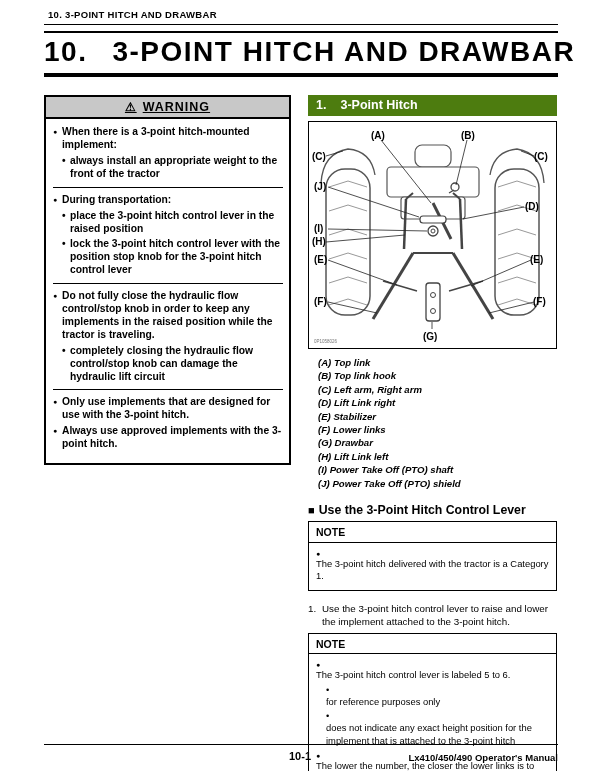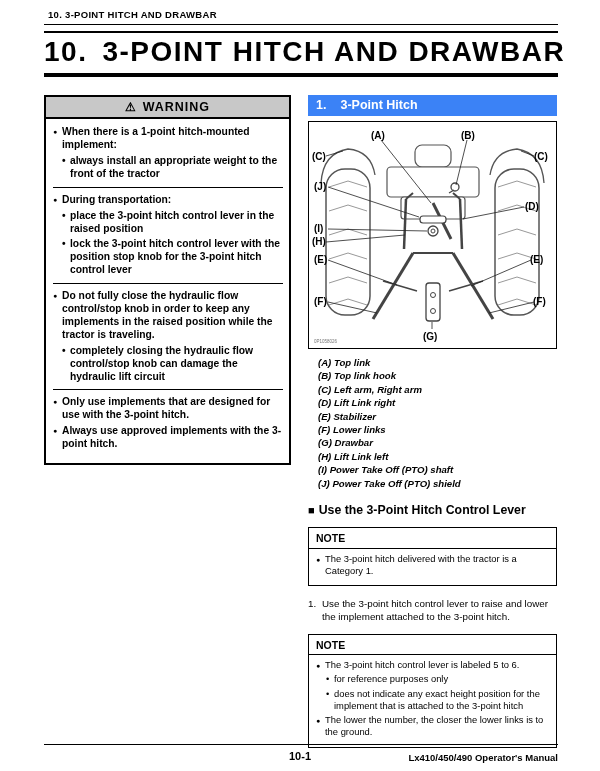--- a/index.html
+++ b/index.html
@@ -5,62 +5,62 @@
   html,body{margin:0;padding:0;background:#fff;}
   .page{position:relative;width:600px;height:771px;background:#fff;color:#000;
         font-family:"Liberation Sans",sans-serif;overflow:hidden;}
 
   
   .running-header{position:absolute;top:9px;left:0;width:100%;text-align:left;
                   font-size:9.5px;font-weight:bold;letter-spacing:.3px;padding-left:48px;}
   .header-rule{position:absolute;top:24px;left:44px;right:42px;border-top:1px solid #000;}
   .title-rule-top{position:absolute;top:31px;left:44px;right:42px;border-top:2px solid #000;}
   .chapter-title{position:absolute;top:36px;left:44px;right:42px;display:flex;align-items:baseline;
-                 gap:15px;font-size:28px;font-weight:bold;letter-spacing:1.5px;white-space:nowrap;}
+                 gap:25px;font-size:28px;font-weight:bold;letter-spacing:1.5px;white-space:nowrap;}
   .title-rule-bottom{position:absolute;top:73px;left:44px;right:42px;height:4px;background:#000;}
 
   
   .col-left{position:absolute;left:44px;top:95px;width:247px;}
   .col-right{position:absolute;left:308px;top:95px;width:249px;}
 
   
   .warning-box{border:2px solid #000;}
   .warning-header{background:#c8c8c8;border-bottom:2px solid #000;text-align:center;
-                  font-weight:bold;font-size:12.5px;letter-spacing:1px;padding:3px 0;}
+                  font-weight:bold;font-size:12.5px;letter-spacing:1px;padding:3px 0;text-decoration:underline;}
   .warn-tri{margin-right:6px;font-size:12px;}
   .warning-body{padding:7px 6px 9px 7px;font-size:10.3px;font-weight:bold;line-height:1.26;}
   .wrow{display:flex;margin-bottom:3px;}
   .dot{width:9px;flex:none;font-size:7px;padding-top:2px;}
   .subdot{width:8px;flex:none;}
   .sub-row{padding-left:9px;margin-bottom:2px;}
   .wsep{border-top:1.2px solid #000;margin:6px 0;}
 
   
-  .section-bar{background:#3b82f6;color:#fff;font-weight:bold;font-size:12.5px;padding:3px 8px 4px;}
+  .section-bar{background:#4d7c0f;color:#fff;font-weight:bold;font-size:12.5px;padding:3px 8px 4px;}
   .section-bar .num{margin-right:14px;}
 
   
   .diagram-box{border:1px solid #000;margin-top:5px;height:226px;}
   .diagram-box svg{display:block;width:100%;height:100%;}
   .dlabel{font-size:10px;font-weight:bold;font-family:"Liberation Sans",sans-serif;fill:#000;}
   .figcode{font-size:4.5px;fill:#777;font-family:"Liberation Sans",sans-serif;}
 
   
   .legend{margin-top:7px;padding-left:10px;font-size:9.6px;font-weight:bold;font-style:italic;
           line-height:13.4px;}
 
   
   .sub-heading{margin-top:13px;font-size:12.3px;font-weight:bold;display:flex;align-items:center;}
   .sq{margin-right:4px;font-size:11px;}
 
   
-  .note-box{border:1px solid #000;margin-top:10px;padding:3px 7px 6px;font-size:9.4px;line-height:1.3;}
+  .note-box{border:1px solid #000;margin-top:4px;padding:3px 7px 6px;font-size:9.4px;line-height:1.3;}
   .note-label{font-weight:bold;font-size:10.5px;padding:1px 0 2px;}
   .note-rule{border-top:1px solid #000;margin:0 -7px 4px;}
-  .nrow{display:flex;margin-bottom:2px;}
+  .nrow{display:flex;margin-bottom:2px;flex-direction:column;}
   .nrow .dot{padding-top:2px;}
   .nsub{padding-left:10px;}
 
   
   .step{display:flex;margin-top:12px;font-size:9.8px;line-height:1.3;}
   .step-num{width:14px;flex:none;}
 
   
   .footer-rule{position:absolute;top:744px;left:44px;right:42px;border-top:1px solid #000;}
   .footer-page{position:absolute;top:750px;left:0;width:100%;text-align:center;
@@ -84,21 +84,21 @@
 
   <div class="col-left">
     <div class="warning-box">
       <div class="warning-header">
         <span class="warn-tri">⚠</span><span>WARNING</span>
       </div>
       <div class="warning-body">
 
         <div class="wrow">
           <span class="dot">●</span>
-          <span>When there is a 1-point hitch-mounted implement:</span>
+          <span>When there is a 3-point hitch-mounted implement:</span>
         </div>
         <div class="wrow sub-row">
           <span class="subdot">•</span>
           <span>always install an appropriate weight to the front of the tractor</span>
         </div>
 
         <div class="wsep"></div>
 
         <div class="wrow">
           <span class="dot">●</span>

